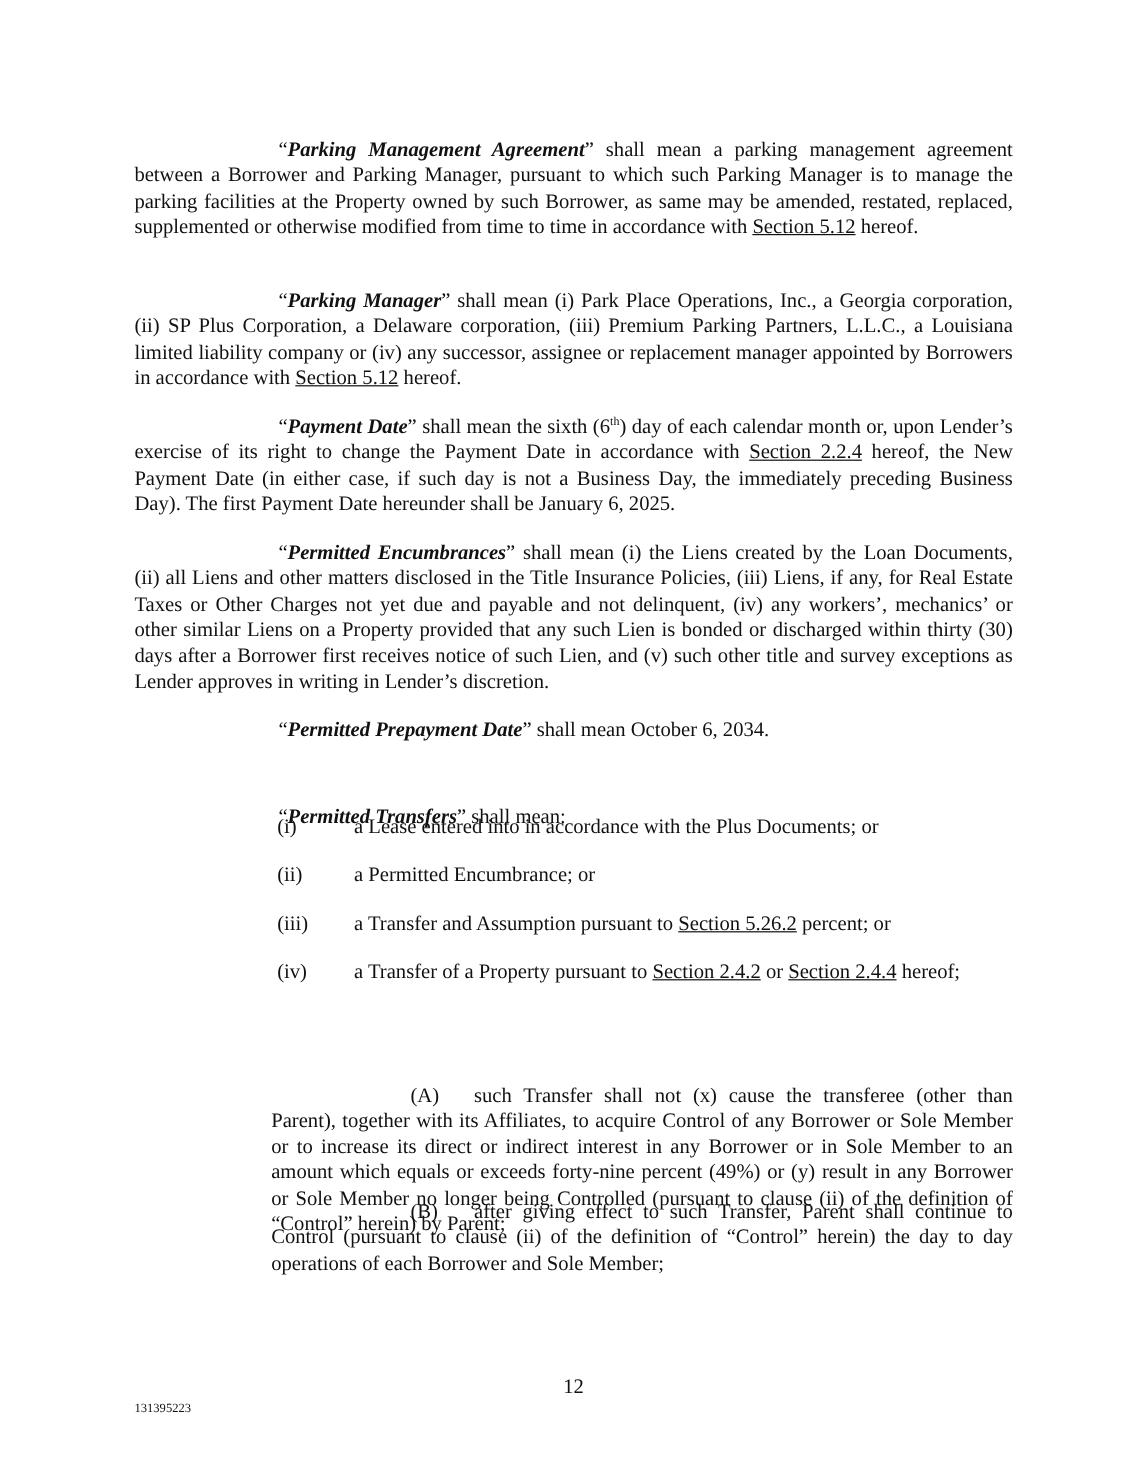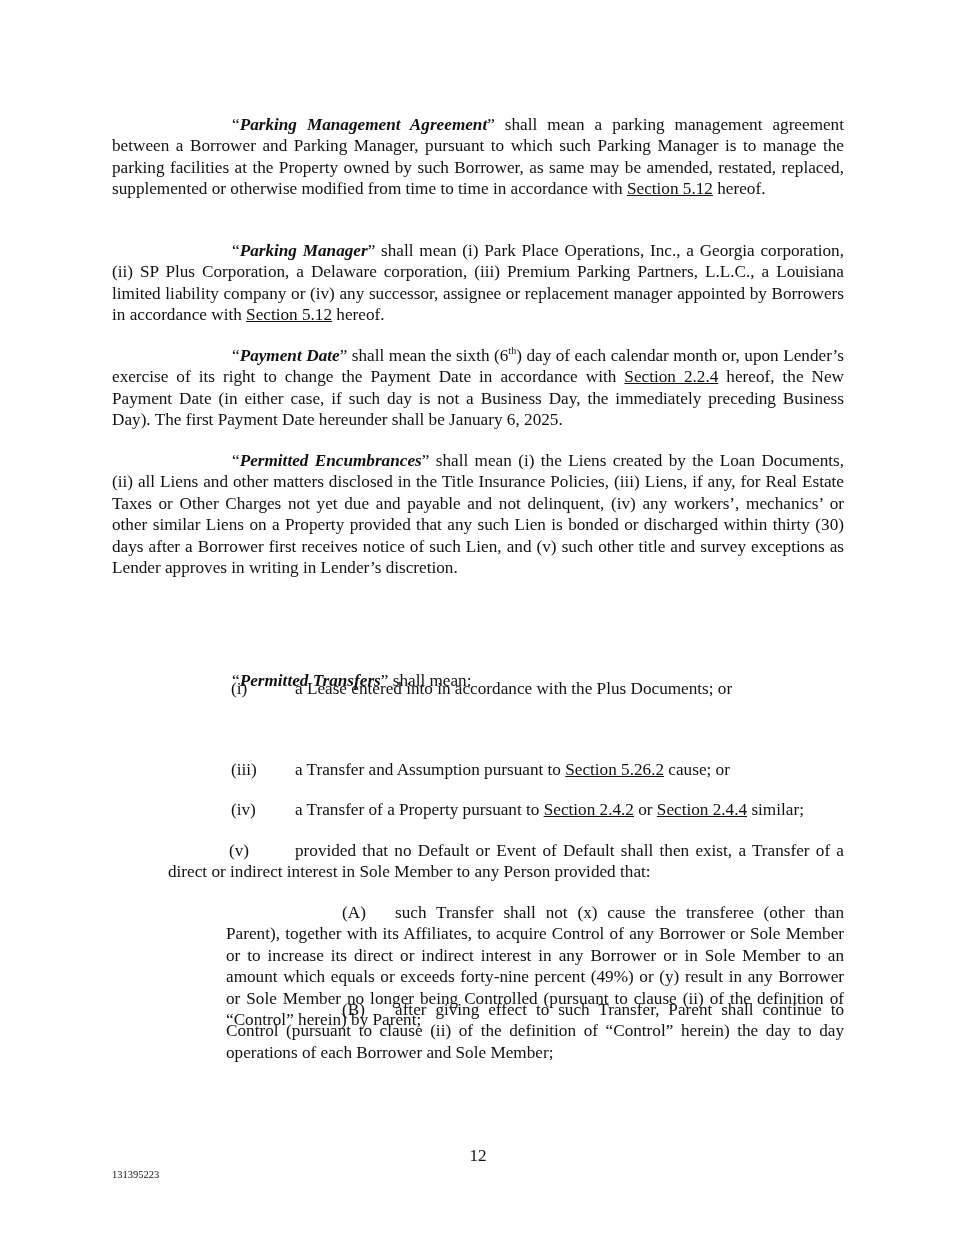--- a/index.html
+++ b/index.html
@@ -35,33 +35,36 @@
     </p>
 
   <p class="para" style="top:345px">
       <span class="first"><span>“</span><span class="term">Payment Date</span><span>” shall mean the sixth (6</span><span class="sup">th</span><span>) day of each calendar month or, upon Lender’s exercise of its right to change the Payment Date in accordance with </span><span class="u">Section 2.2.4</span><span> hereof, the New Payment Date (in either case, if such day is not a Business Day, the immediately preceding Business Day).  The first Payment Date hereunder shall be January 6, 2025.</span></span>
     </p>
 
   <p class="para" style="top:450px">
       <span class="first"><span>“</span><span class="term">Permitted Encumbrances</span><span>” shall mean (i) the Liens created by the Loan Documents, (ii) all Liens and other matters disclosed in the Title Insurance Policies, (iii) Liens, if any, for Real Estate Taxes or Other Charges not yet due and payable and not delinquent, (iv) any workers’, mechanics’ or other similar Liens on a Property provided that any such Lien is bonded or discharged within thirty (30) days after a Borrower first receives notice of such Lien, and (v) such other title and survey exceptions as Lender approves in writing in Lender’s discretion.</span></span>
     </p>
 
+  <p class="para" style="top:597px">
+      <span class="first"><span>“</span><span class="term">Permitted Prepayment Date</span><span>” shall mean October 6, 2034.</span></span>
+    </p>
 
   <p class="para" style="top:670px">
       <span class="first"><span>“</span><span class="term">Permitted Transfers</span><span>” shall mean:</span></span>
     </p>
 
   <div class="item" style="top:678px"><span class="num">(i)</span><span>a Lease entered into in accordance with the Plus Documents; or</span></div>
 
+  <div class="item" style="top:718px"><span class="num">(ii)</span><span>a Permitted Encumbrance; or</span></div>
 
-  <div class="item" style="top:759px"><span class="num">(iii)</span><span>a Transfer and Assumption pursuant to </span><span class="u">Section 5.26.2</span><span> cause; or</span></div>
+  <div class="item" style="top:759px"><span class="num">(iii)</span><span>a Transfer and Assumption pursuant to </span><span class="u">Section 5.26.2</span><span> percent; or</span></div>
 
-  <div class="item" style="top:799px"><span class="num">(iv)</span><span>a Transfer of a Property pursuant to </span><span class="u">Section 2.4.2</span><span> or </span><span class="u">Section 2.4.4</span><span> similar;</span></div>
+  <div class="item" style="top:799px"><span class="num">(iv)</span><span>a Transfer of a Property pursuant to </span><span class="u">Section 2.4.2</span><span> or </span><span class="u">Section 2.4.4</span><span> hereof;</span></div>
 
-  <p class="vpara" style="top:840px"><span class="num">(v)</span><span>provided that no Default or Event of Default shall then exist, a Transfer of a direct or indirect interest in Sole Member to any Person provided that:</span></p>
 
   <p class="sub" style="top:902px"><span class="num">(A)</span><span>such Transfer shall not (x) cause the transferee (other than Parent), together with its Affiliates, to acquire Control of any Borrower or Sole Member or to increase its direct or indirect interest in any Borrower or in Sole Member to an amount which equals or exceeds forty-nine percent (49%) or (y) result in any Borrower or Sole Member no longer being Controlled (pursuant to clause (ii) of the definition of “Control” herein) by Parent;</span></p>
 
   <p class="sub" style="top:999px"><span class="num">(B)</span><span>after giving effect to such Transfer, Parent shall continue to Control (pursuant to clause (ii) of the definition of “Control” herein) the day to day operations of each Borrower and Sole Member;</span></p>
 
   <div class="pagenum">12</div>
   <div class="docid">131395223</div>
 </div>
 
 </body></html>

